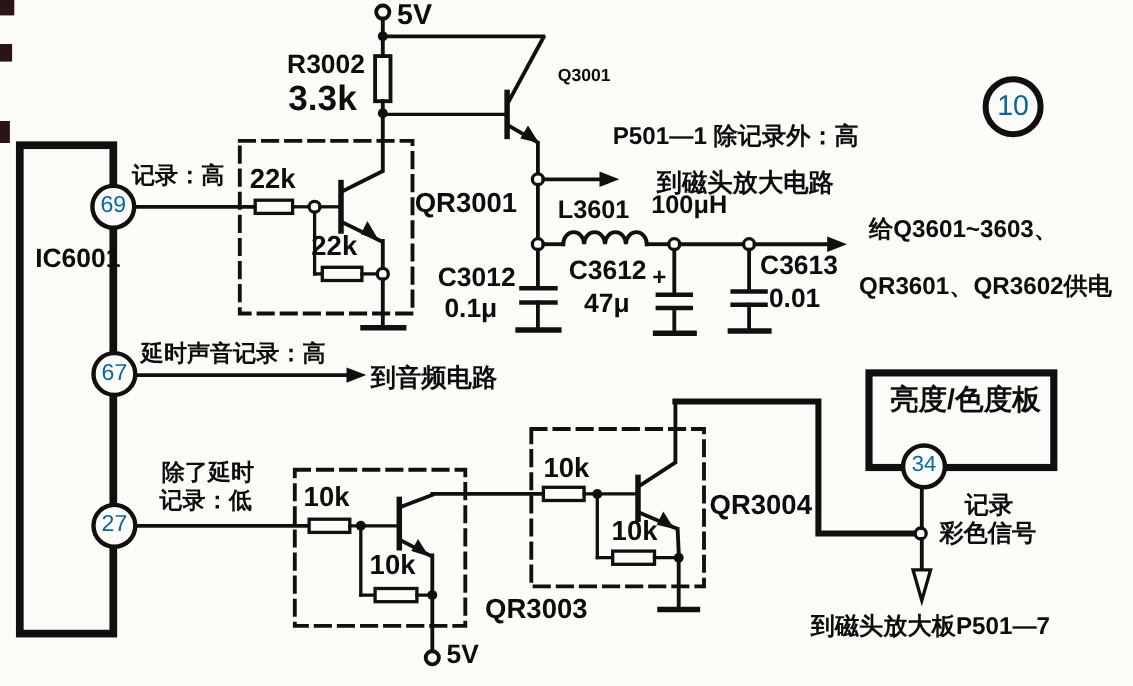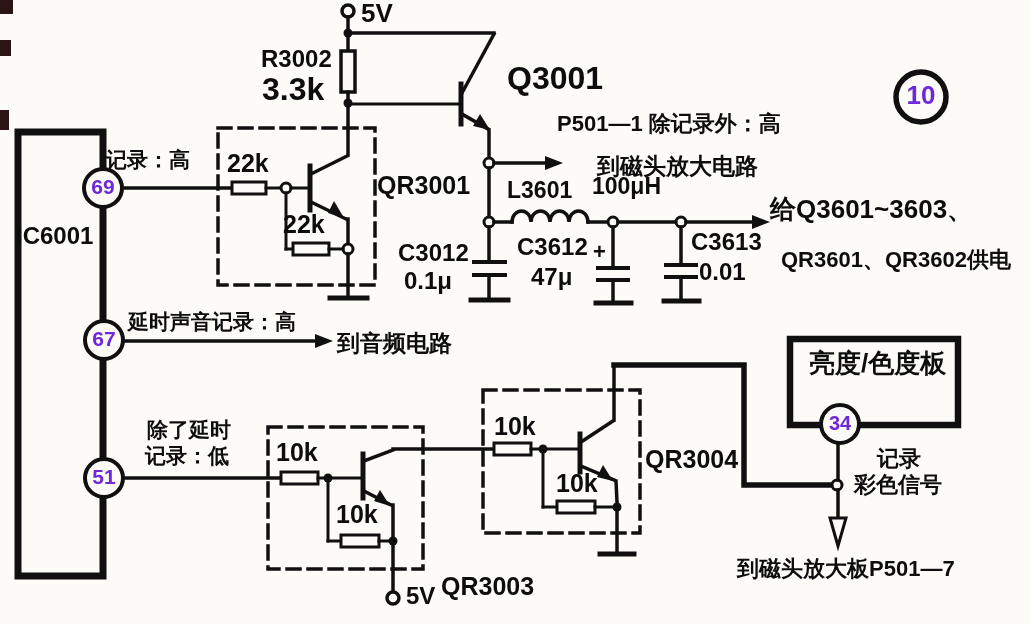--- a/index.html
+++ b/index.html
@@ -8,21 +8,21 @@
     background:#fcfbf8;
     font-family:"Liberation Sans", sans-serif;
     color:#0d0d0d;
   }
   svg{position:absolute;left:0;top:0;}
   .lbl{
     position:absolute;font-weight:700;white-space:nowrap;
     color:#0d0d0d;line-height:1.05;letter-spacing:0;
   }
   .pin-num{
-    position:absolute;font-weight:700;color:#6d28d9;
+    position:absolute;font-weight:400;color:#0369a1;
     transform:translate(-50%,-54%);
   }
   .artifact{position:absolute;background:#2b1414;}
 </style>
 </head>
 <body>
 
 <div id="stage">
 
   <div class="artifact" style="left:0;top:6;width:13px;height:14px;"></div>
@@ -215,61 +215,61 @@
       </g>
       <circle cx="840" cy="424" r="19" stroke-width="4" fill="#fcfbf8"></circle>
 
       <circle cx="921" cy="97" r="25" stroke-width="5.5" fill="#fcfbf8"></circle>
     </g>
   </svg>
 
   <div class="lbl" style="left:361px;top:0px;font-size:26px;">5V</div>
   <div class="lbl" style="left:237px;top:46px;font-size:24px;margin-left:24px;">R3002</div>
   <div class="lbl" style="left:262px;top:73px;font-size:32px;">3.3k</div>
-  <div class="lbl" style="left:507px;top:62px;font-size:32px;">Q3001</div>
-  <div class="lbl" style="left:106px;top:149px;font-size:21px;">记录：高</div>
+  <div class="lbl" style="left:507px;top:62px;font-size:16px;">Q3001</div>
+  <div class="lbl" style="left:120px;top:149px;font-size:21px;">记录：高</div>
   <div class="lbl" style="left:227px;top:150px;font-size:25px;">22k</div>
   <div class="lbl" style="left:283px;top:211px;font-size:25px;">22k</div>
   <div class="lbl" style="left:377px;top:172px;font-size:25px;">QR3001</div>
-  <div class="lbl" style="left:16px;top:223px;font-size:24px;">IC6001</div>
+  <div class="lbl" style="left:32px;top:223px;font-size:24px;">IC6001</div>
 
   <div class="lbl" style="left:557px;top:112px;font-size:22px;">P501—1 除记录外：高</div>
   <div class="lbl" style="left:597px;top:138px;font-size:23px;margin-top:16px;">到磁头放大电路</div>
   <div class="lbl" style="left:507px;top:178px;font-size:23px;">L3601</div>
   <div class="lbl" style="left:592px;top:174px;font-size:23px;">100μH</div>
 
   <div class="lbl" style="left:398px;top:240px;font-size:24px;">C3012</div>
   <div class="lbl" style="left:404px;top:268px;font-size:24px;">0.1μ</div>
   <div class="lbl" style="left:517px;top:234px;font-size:24px;">C3612</div>
   <div class="lbl" style="left:593px;top:240px;font-size:22px;">+</div>
   <div class="lbl" style="left:531px;top:264px;font-size:24px;">47μ</div>
   <div class="lbl" style="left:691px;top:229px;font-size:24px;">C3613</div>
   <div class="lbl" style="left:699px;top:259px;font-size:24px;">0.01</div>
 
-  <div class="lbl" style="left:770px;top:196px;font-size:26px;">给Q3601~3603、</div>
+  <div class="lbl" style="left:790px;top:196px;font-size:22px;">给Q3601~3603、</div>
   <div class="lbl" style="left:781px;top:228px;font-size:22px;margin-top:20px;">QR3601、QR3602供电</div>
 
   <div class="lbl" style="left:128px;top:311px;font-size:21px;">延时声音记录：高</div>
   <div class="lbl" style="left:337px;top:331px;font-size:23px;">到音频电路</div>
   <div class="lbl" style="left:147px;top:419px;font-size:21px;">除了延时</div>
   <div class="lbl" style="left:145px;top:445px;font-size:21px;">记录：低</div>
 
   <div class="lbl" style="left:276px;top:439px;font-size:25px;">10k</div>
   <div class="lbl" style="left:336px;top:501px;font-size:25px;">10k</div>
-  <div class="lbl" style="left:441px;top:573px;font-size:25px;">QR3003</div>
+  <div class="lbl" style="left:441px;top:541px;font-size:25px;">QR3003</div>
   <div class="lbl" style="left:406px;top:583px;font-size:24px;">5V</div>
 
   <div class="lbl" style="left:494px;top:413px;font-size:25px;">10k</div>
   <div class="lbl" style="left:556px;top:470px;font-size:25px;">10k</div>
   <div class="lbl" style="left:645px;top:446px;font-size:25px;">QR3004</div>
 
   <div class="lbl" style="left:809px;top:350px;font-size:26px;">亮度/色度板</div>
   <div class="lbl" style="left:877px;top:447px;font-size:22px;">记录</div>
   <div class="lbl" style="left:854px;top:473px;font-size:22px;">彩色信号</div>
   <div class="lbl" style="left:737px;top:557px;font-size:22px;">到磁头放大板P501—7</div>
 
   <div class="pin-num" style="left:103px;top:188px;font-size:21px;">69</div>
   <div class="pin-num" style="left:104px;top:340px;font-size:21px;">67</div>
-  <div class="pin-num" style="left:104px;top:478px;font-size:21px;">51</div>
+  <div class="pin-num" style="left:104px;top:478px;font-size:21px;">27</div>
   <div class="pin-num" style="left:840px;top:424px;font-size:20px;">34</div>
   <div class="pin-num" style="left:921px;top:97px;font-size:26px;">10</div>
 
 </div>
 
 </body></html>

